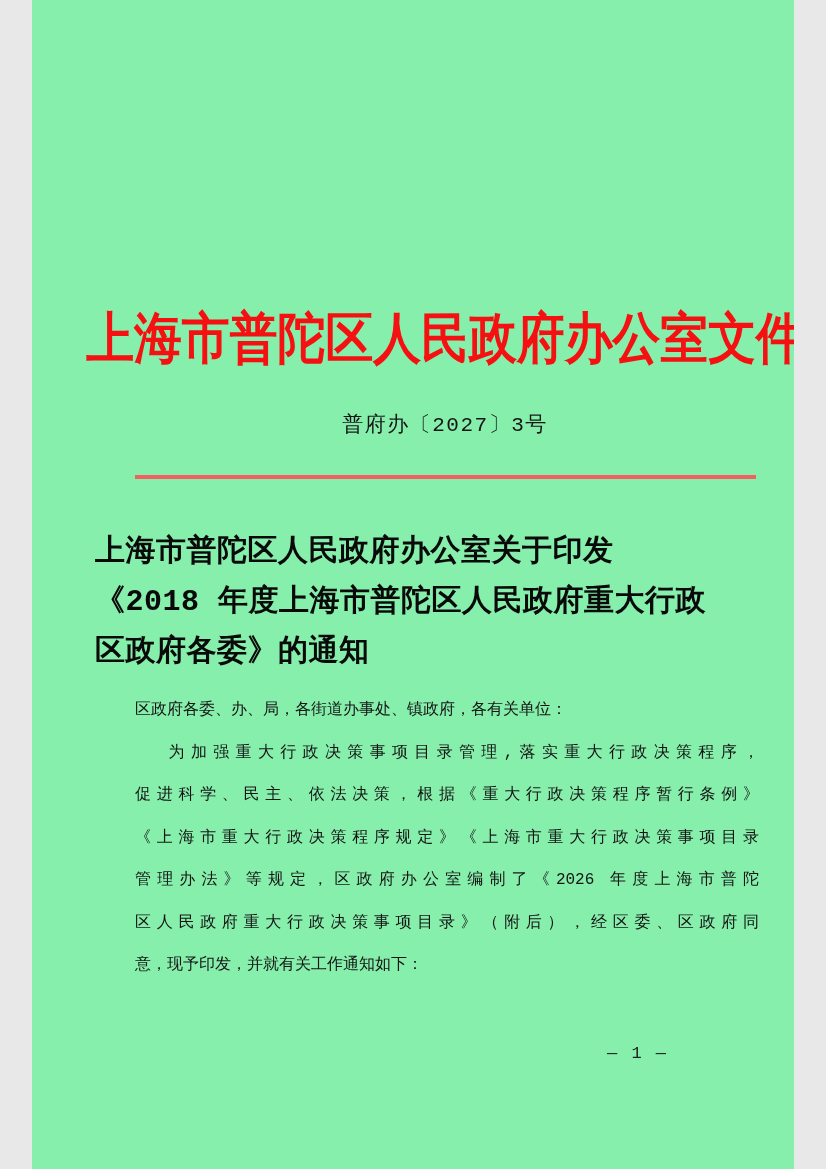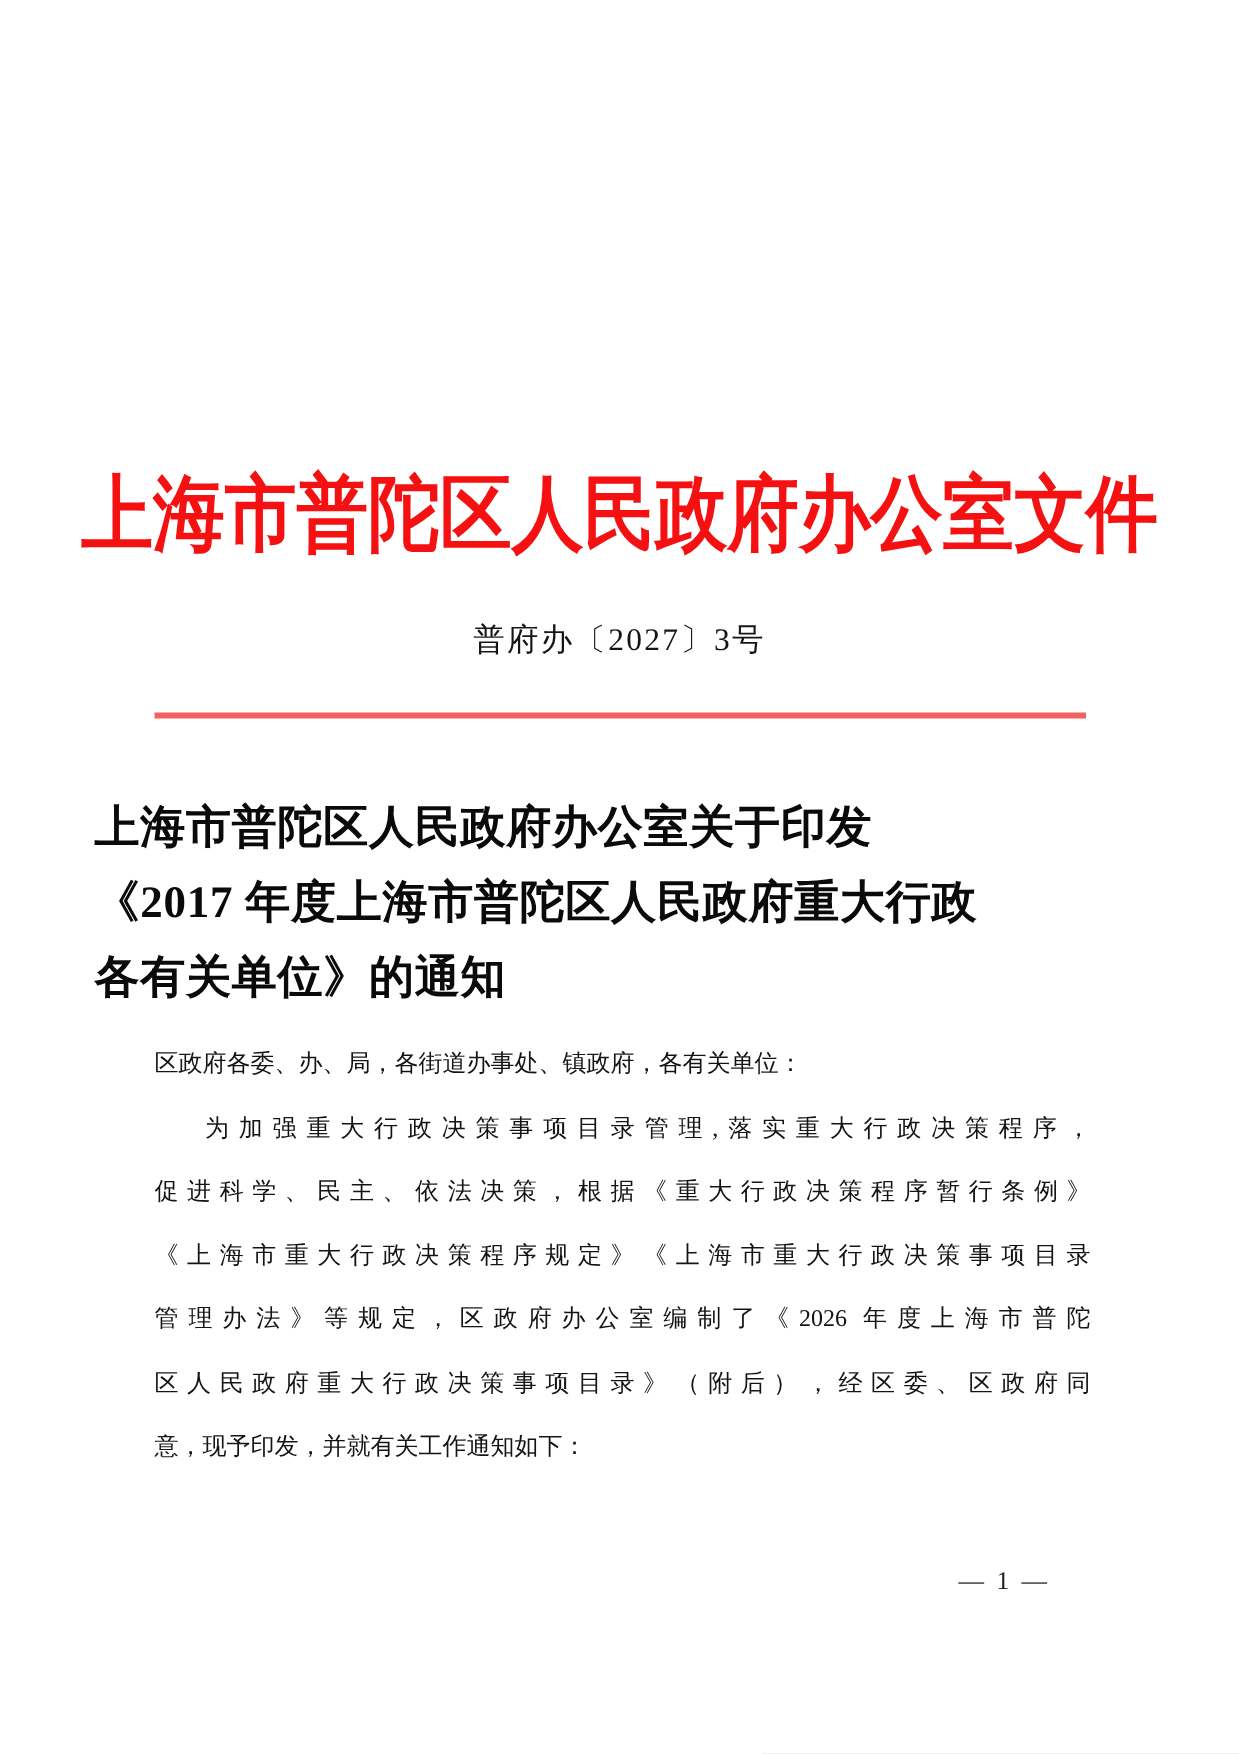--- a/index.html
+++ b/index.html
@@ -1,22 +1,22 @@
 <!DOCTYPE html>
 <html><head>
 <meta charset="utf-8">
 <style>
   html, body { margin: 0; padding: 0; background: #e8e8e8; }
   .page {
     position: relative;
-    width: 826px;
+    width: 762px;
     height: 1169px;
     margin: 0 auto;
-    background: #ffffff;
-    font-family: Liberation Serif, serif;
+    background: #86efac;
+    font-family: Liberation Mono, monospace;
     color: #000;
     overflow: hidden;
   }
   .masthead {
     position: absolute;
     top: 308px;
     left: 0;
     width: 826px;
     text-align: center;
     font-size: 55px;
@@ -95,22 +95,22 @@
 <div class="page">
 
   <div class="masthead">上海市普陀区人民政府办公室文件</div>
 
   <div class="doc-number">普府办〔2027〕3号</div>
 
   <div class="red-rule"></div>
 
   <div class="title-block">
     <div>上海市普陀区人民政府办公室关于印发</div>
-    <div>《2017 年度上海市普陀区人民政府重大行政</div>
-    <div>各有关单位》的通知</div>
+    <div>《2018 年度上海市普陀区人民政府重大行政</div>
+    <div>区政府各委》的通知</div>
   </div>
 
   <div class="body-block">
     <div class="body-line">区政府各委、办、局，各街道办事处、镇政府，各有关单位：</div>
     <div class="body-line justified indent">为加强重大行政决策事项目录管理,落实重大行政决策程序，</div>
     <div class="body-line justified">促进科学、民主、依法决策，根据《重大行政决策程序暂行条例》</div>
     <div class="body-line justified">《上海市重大行政决策程序规定》《上海市重大行政决策事项目录</div>
     <div class="body-line justified">管理办法》等规定，区政府办公室编制了《2026 年度上海市普陀</div>
     <div class="body-line justified">区人民政府重大行政决策事项目录》（附后），经区委、区政府同</div>
     <div class="body-line">意，现予印发，并就有关工作通知如下：</div>

